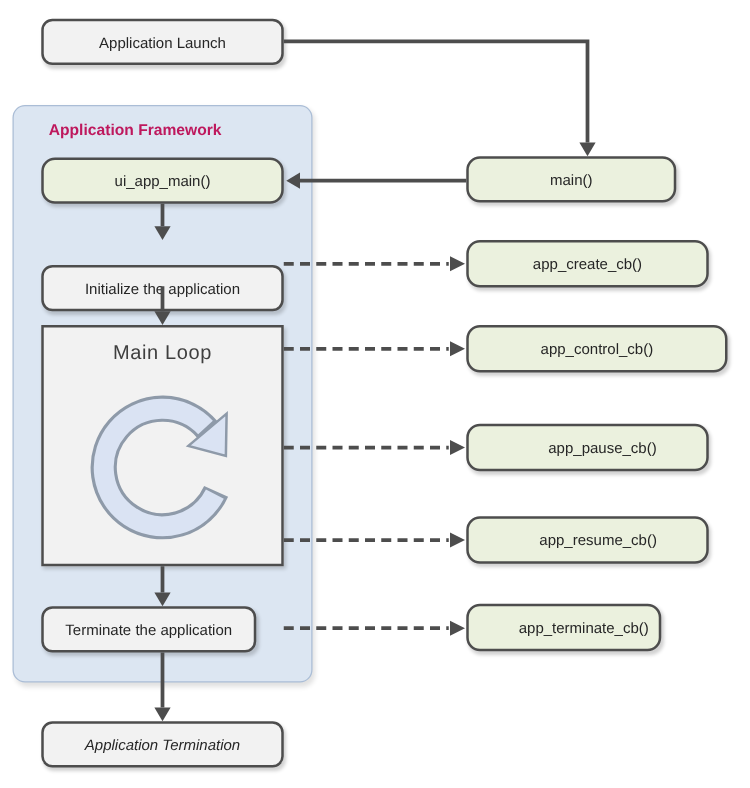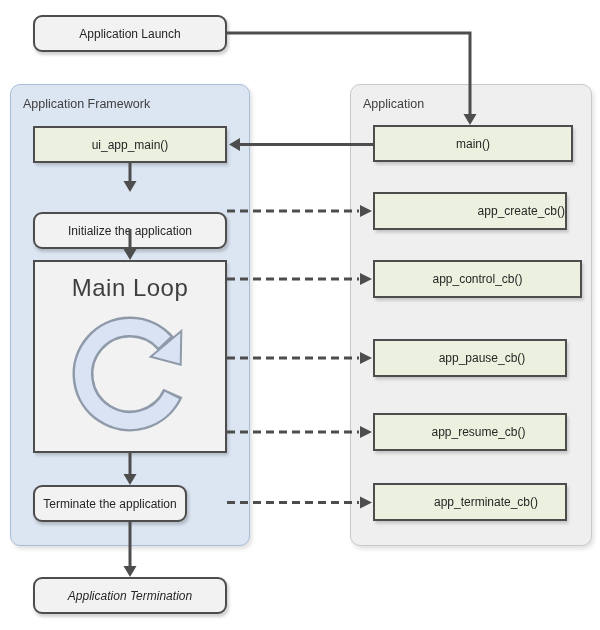--- a/index.html
+++ b/index.html
@@ -17,64 +17,61 @@
   }
   html,body{margin:0;padding:0;background:#ffffff;}
   body{font-family:"Liberation Sans", sans-serif;}
   .stage{position:relative;width:600px;height:630px;background:#ffffff;overflow:hidden;}
 
   .panel{position:absolute;border-radius:10px;box-shadow:2px 3px 4px rgba(0,0,0,0.12);}
   .panel.framework{left:10px;top:84px;width:238px;height:460px;
     background:var(--framework-panel-fill);border:1px solid var(--framework-panel-border);}
   .panel.application{left:350px;top:84px;width:240px;height:460px;
     background:var(--application-panel-fill);border:1px solid var(--application-panel-border);}
-  .panel-title{position:absolute;left:12px;top:12px;font-size:12.5px;font-weight:normal;color:#404040;}
+  .panel-title{position:absolute;left:28px;top:12px;font-size:12.5px;font-weight:bold;color:#be185d;}
 
   .box{position:absolute;display:flex;align-items:center;justify-content:center;
     box-sizing:border-box;border:2px solid var(--box-border);
     font-size:12px;color:var(--text);text-align:center;
     box-shadow:1.5px 2.5px 3px rgba(0,0,0,0.18);}
   .rounded{border-radius:9px;background:var(--step-box-fill);}
-  .func{background:var(--function-box-fill);}
+  .func{background:var(--function-box-fill);border-radius:11px;}
   .step{background:var(--step-box-fill);}
 
   .box.launch{left:33px;top:15px;width:194px;height:37px;}
   .box.termination{left:33px;top:577px;width:194px;height:37px;font-style:italic;}
   .box.ui-app-main{left:33px;top:126px;width:194px;height:37px;}
   .box.initialize{left:33px;top:192px;width:194px;height:37px;margin-top:20px;}
-  .box.terminate{left:33px;top:485px;width:154px;height:37px;}
+  .box.terminate{left:33px;top:485px;width:172px;height:37px;}
   .box.main-loop{left:33px;top:260px;width:194px;height:193px;
     justify-content:flex-start;flex-direction:column;}
-  .main-loop-title{margin-top:12px;font-size:24px;color:#3f3f3f;letter-spacing:0.5px;}
+  .main-loop-title{margin-top:12px;font-size:16px;color:#3f3f3f;letter-spacing:0.5px;}
 
-  .box.fn-main{left:373px;top:125px;width:200px;height:37px;}
-  .box.fn-create{left:373px;top:192px;width:194px;height:38px;justify-content:flex-end;}
+  .box.fn-main{left:373px;top:125px;width:168px;height:37px;}
+  .box.fn-create{left:373px;top:192px;width:194px;height:38px;}
   .box.fn-control{left:373px;top:260px;width:209px;height:38px;}
   .box.fn-pause{left:373px;top:339px;width:194px;height:38px;padding-left:24px;}
   .box.fn-resume{left:373px;top:413px;width:194px;height:38px;padding-left:17px;}
-  .box.fn-terminate{left:373px;top:483px;width:194px;height:38px;padding-left:32px;}
+  .box.fn-terminate{left:373px;top:483px;width:156px;height:38px;padding-left:32px;}
 
   svg.overlay{position:absolute;left:0;top:0;width:600px;height:630px;pointer-events:none;}
   .shaft{stroke:var(--arrow);stroke-width:3;fill:none;}
   .dashed{stroke-dasharray:8 5;}
   .head{fill:var(--arrow);stroke:none;}
   .loop-ring-outline{stroke:var(--loop-icon-stroke);stroke-width:21;fill:none;}
   .loop-ring{stroke:var(--loop-icon-fill);stroke-width:16;fill:none;}
   .loop-head{fill:var(--loop-icon-fill);stroke:var(--loop-icon-stroke);stroke-width:2;stroke-linejoin:miter;}
 </style>
 </head>
 <body>
 
 <div class="stage">
 
   <div class="panel framework">
     <div class="panel-title">Application Framework</div>
-  </div>
-  <div class="panel application">
-    <div class="panel-title">Application</div>
   </div>
 
   <div class="box rounded launch">
     <span>Application Launch</span>
   </div>
 
   <div class="box func ui-app-main">
     <span>ui_app_main()</span>
   </div>
 

